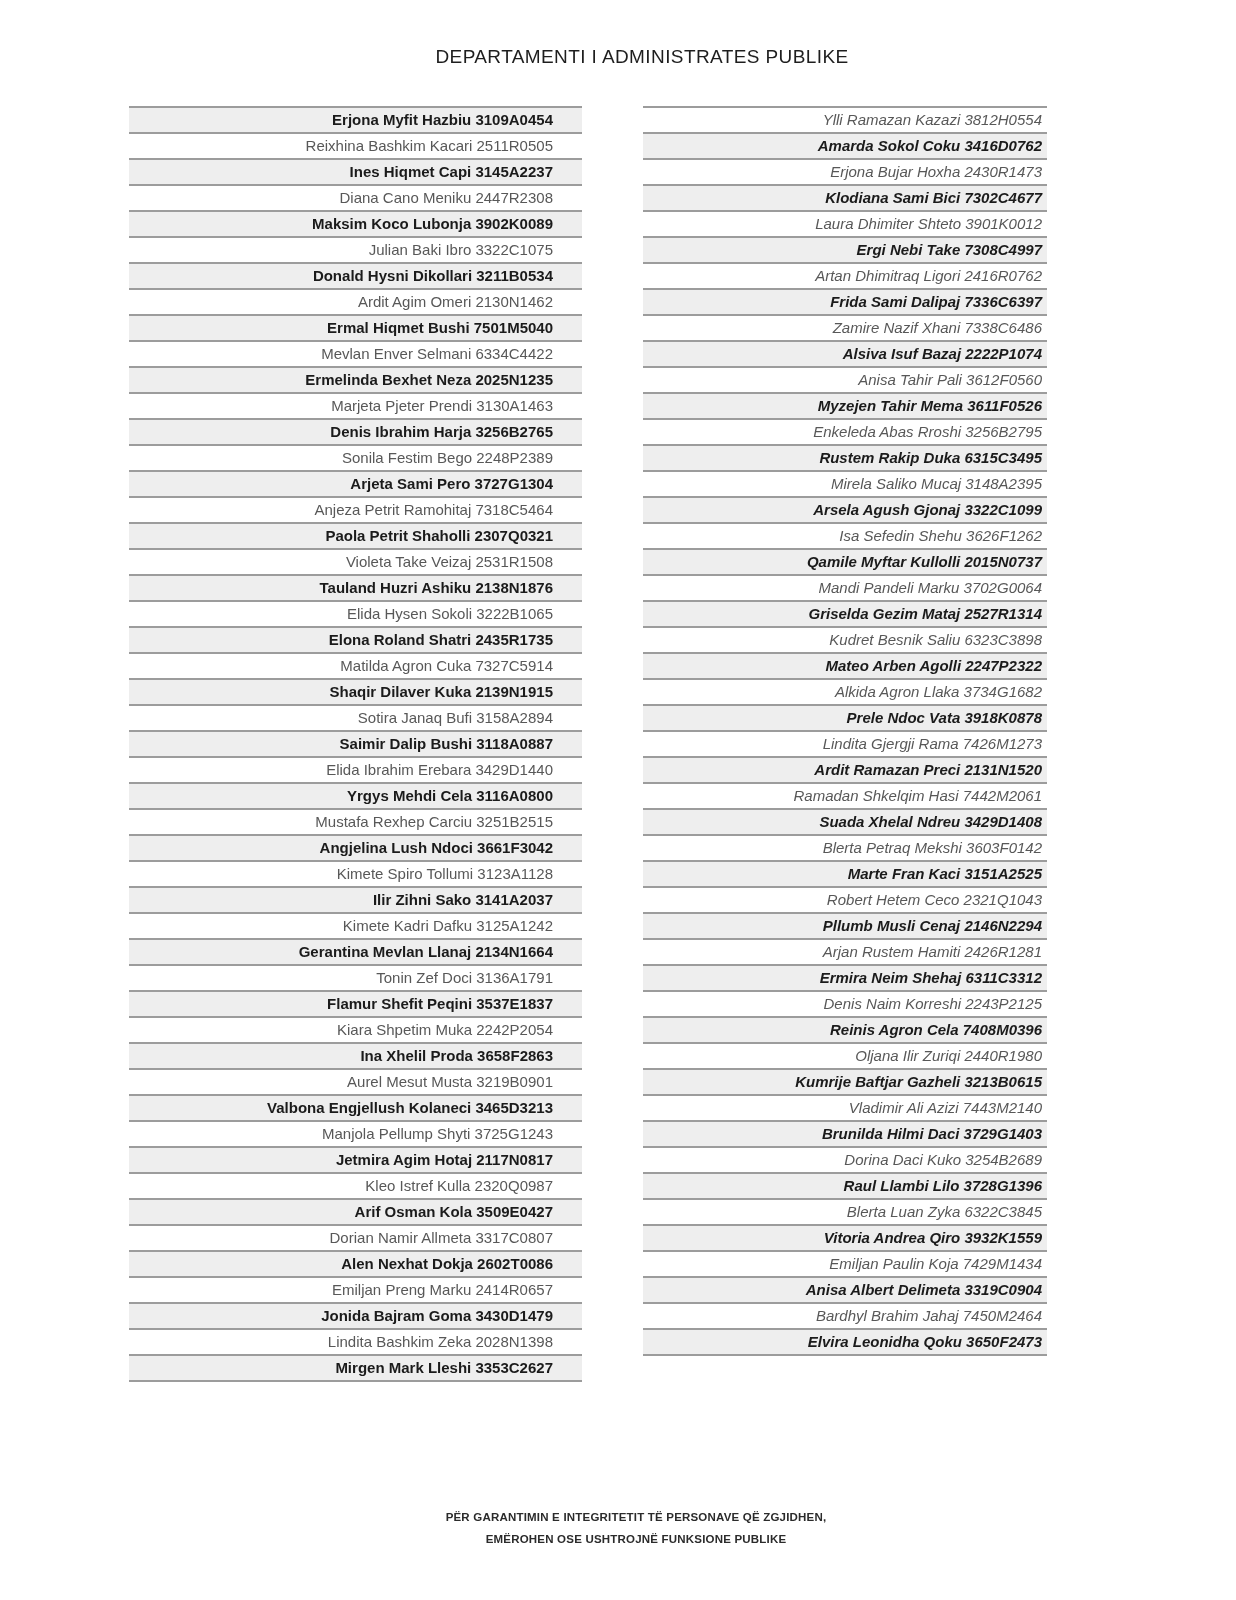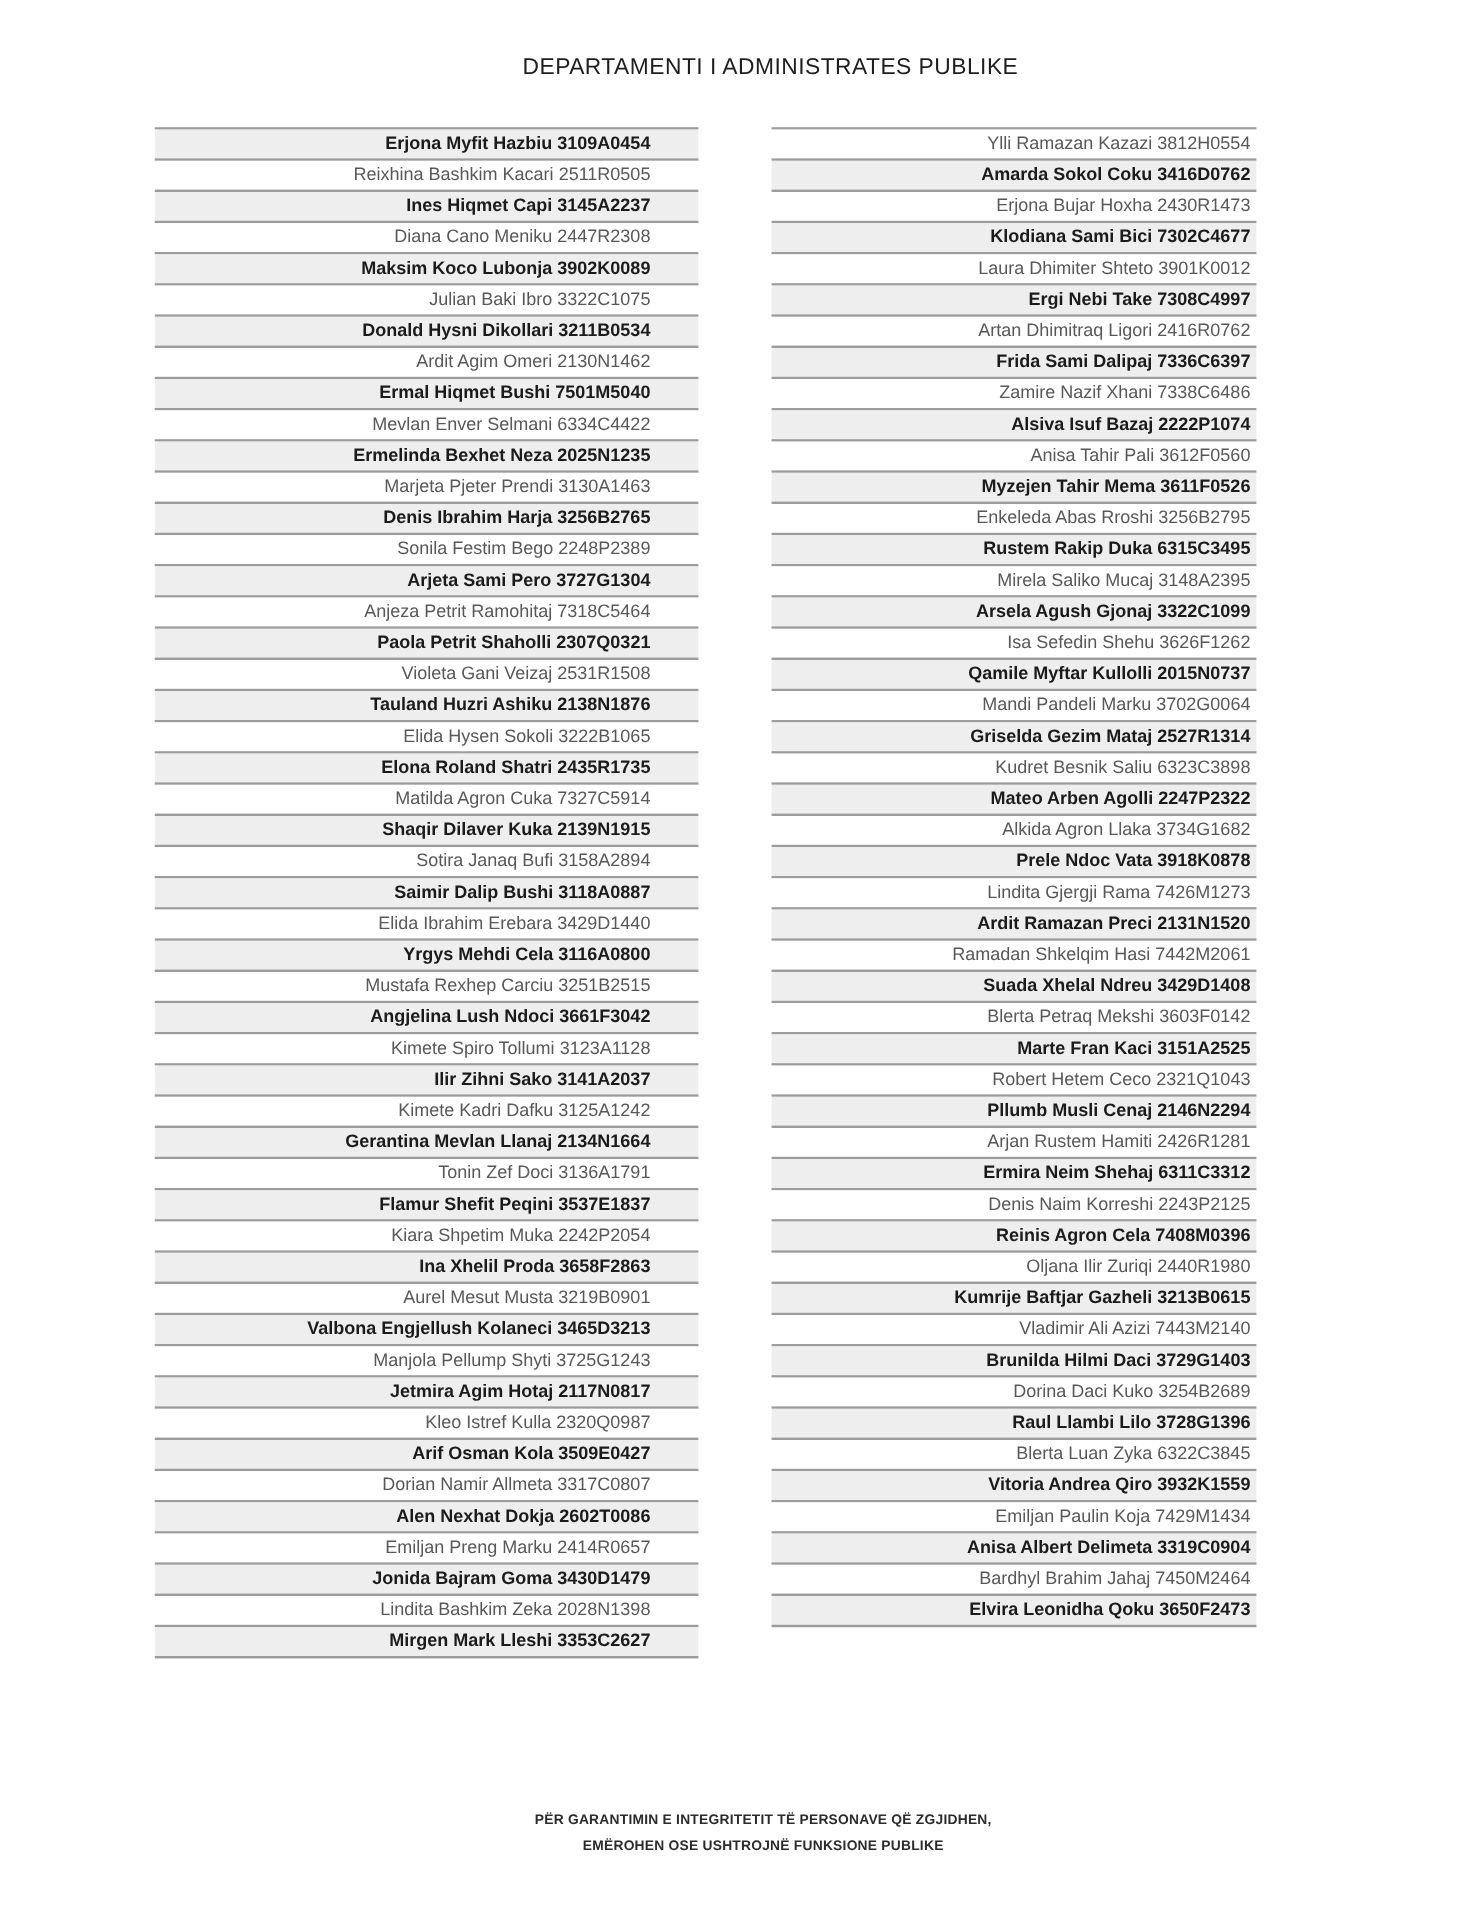--- a/index.html
+++ b/index.html
@@ -27,33 +27,33 @@
     letter-spacing: 0.4px;
     color: #1e1e1e;
     margin: 0;
   }
   .col {
     position: absolute;
     top: 106px;
     border-top: 2px solid var(--band-border);
   }
   .col-left  { left: 129px; width: 453px; }
-  .col-right { left: 643px; width: 404px; }
+  .col-right { left: 643px; width: 404px; font-style: italic; }
   .row {
     height: 26px;
     box-sizing: border-box;
     border-bottom: 2px solid var(--band-border);
     line-height: 24px;
     text-align: right;
     font-size: 15px;
     color: var(--text-muted);
     white-space: nowrap;
     background: #ffffff;
   }
-  .col-left  .row { padding-right: 40px; }
+  .col-left  .row { padding-right: 29px; }
   .col-right .row { padding-right: 5px; }
   .col-left  .row:nth-child(odd),
   .col-right .row:nth-child(even) {
     background: var(--band-fill);
     font-weight: bold;
     color: var(--text-strong);
   }
   .footer {
     position: absolute;
     top: 1506px; left: 0; right: 0;
@@ -84,21 +84,21 @@
       <div class="row"><span>Ardit Agim Omeri</span> <span>2130N1462</span></div>
       <div class="row"><span>Ermal Hiqmet Bushi</span> <span>7501M5040</span></div>
       <div class="row"><span>Mevlan Enver Selmani</span> <span>6334C4422</span></div>
       <div class="row"><span>Ermelinda Bexhet Neza</span> <span>2025N1235</span></div>
       <div class="row"><span>Marjeta Pjeter Prendi</span> <span>3130A1463</span></div>
       <div class="row"><span>Denis Ibrahim Harja</span> <span>3256B2765</span></div>
       <div class="row"><span>Sonila Festim Bego</span> <span>2248P2389</span></div>
       <div class="row"><span>Arjeta Sami Pero</span> <span>3727G1304</span></div>
       <div class="row"><span>Anjeza Petrit Ramohitaj</span> <span>7318C5464</span></div>
       <div class="row"><span>Paola Petrit Shaholli</span> <span>2307Q0321</span></div>
-      <div class="row"><span>Violeta Gani Veizaj</span> <span>2531R1508</span></div>
+      <div class="row"><span>Violeta Take Veizaj</span> <span>2531R1508</span></div>
       <div class="row"><span>Tauland Huzri Ashiku</span> <span>2138N1876</span></div>
       <div class="row"><span>Elida Hysen Sokoli</span> <span>3222B1065</span></div>
       <div class="row"><span>Elona Roland Shatri</span> <span>2435R1735</span></div>
       <div class="row"><span>Matilda Agron Cuka</span> <span>7327C5914</span></div>
       <div class="row"><span>Shaqir Dilaver Kuka</span> <span>2139N1915</span></div>
       <div class="row"><span>Sotira Janaq Bufi</span> <span>3158A2894</span></div>
       <div class="row"><span>Saimir Dalip Bushi</span> <span>3118A0887</span></div>
       <div class="row"><span>Elida Ibrahim Erebara</span> <span>3429D1440</span></div>
       <div class="row"><span>Yrgys Mehdi Cela</span> <span>3116A0800</span></div>
       <div class="row"><span>Mustafa Rexhep Carciu</span> <span>3251B2515</span></div>

